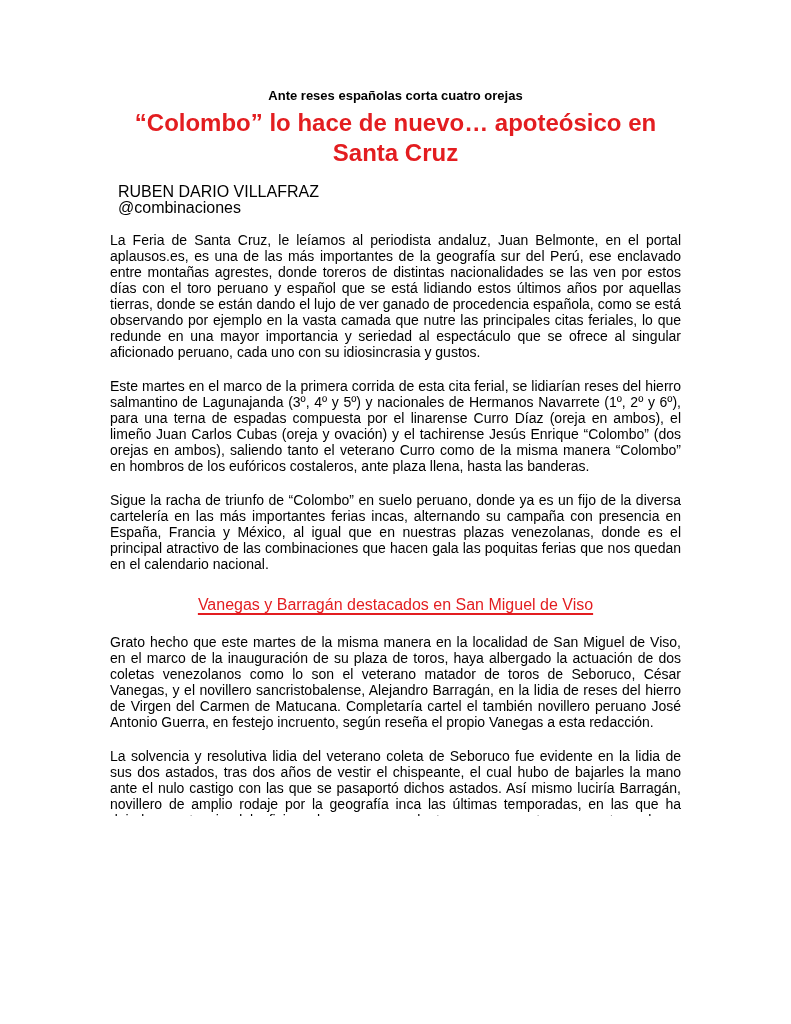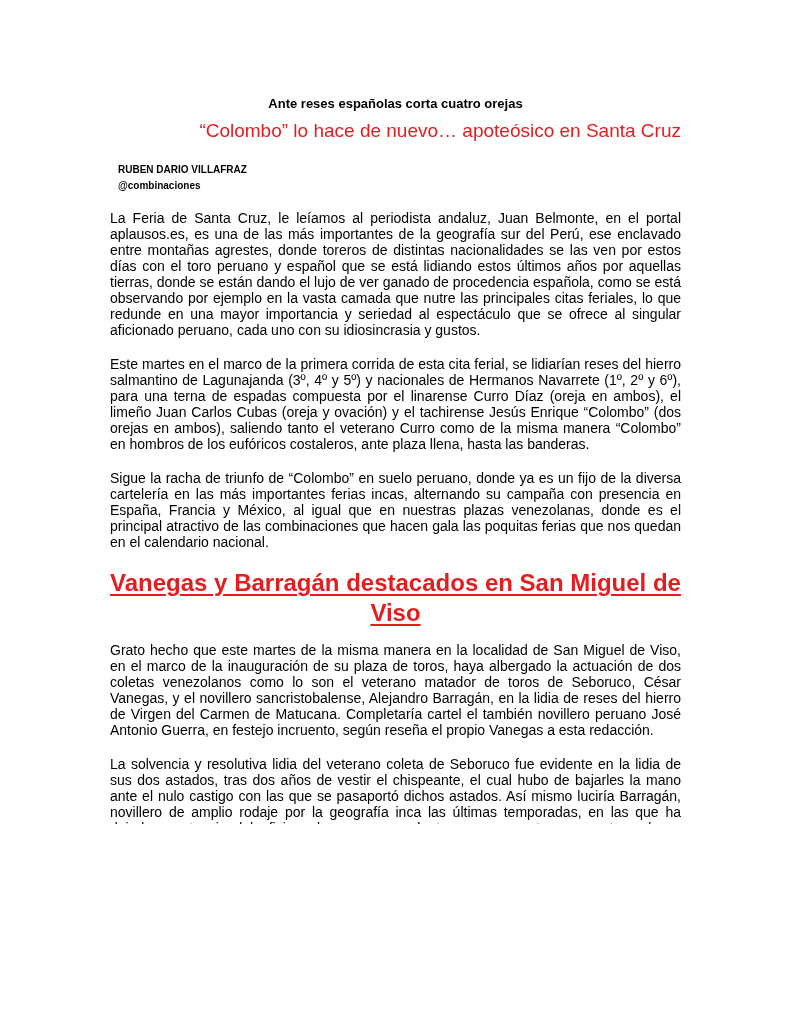--- a/index.html
+++ b/index.html
@@ -4,58 +4,58 @@
 <style>
   * { margin: 0; padding: 0; box-sizing: border-box; }
   html, body {
     background: #ffffff;
     font-family: "Liberation Sans", "DejaVu Sans", sans-serif;
     color: #000000;
   }
   .page {
     width: 791px;
     height: 816px;
-    margin: 8px auto;
+    margin: 0 auto;
     background: #ffffff;
     padding: 88px 110px 0 110px;
     overflow: hidden;
   }
   .kicker {
     text-align: center;
     font-weight: bold;
     font-size: 13px;
     line-height: 16px;
     color: #000000;
   }
   .title {
-    text-align: right;
-    font-weight: normal;
-    font-size: 19px;
+    text-align: center;
+    font-weight: bold;
+    font-size: 24px;
     line-height: 30px;
     margin: 4px 0 16px 0;
   }
   .byline {
     margin: 0 0 16px 0;
   }
   .byline div {
-    font-weight: bold;
-    font-size: 10px;
+    font-weight: normal;
+    font-size: 16px;
     line-height: 16px;
     padding-left: 8px;
   }
   .body-text p {
     font-size: 14px;
     line-height: 16px;
     text-align: justify;
     margin: 0 0 18px 0;
   }
   .subheading {
     text-align: center;
-    font-weight: bold;
-    font-size: 24px;
+    font-weight: normal;
+    font-size: 16px;
     line-height: 30px;
     text-decoration: underline;
     text-decoration-thickness: 2px;
     text-underline-offset: 3px;
     margin: 0 0 14px 0;
   }
 </style>
 </head>
 <body>
 

